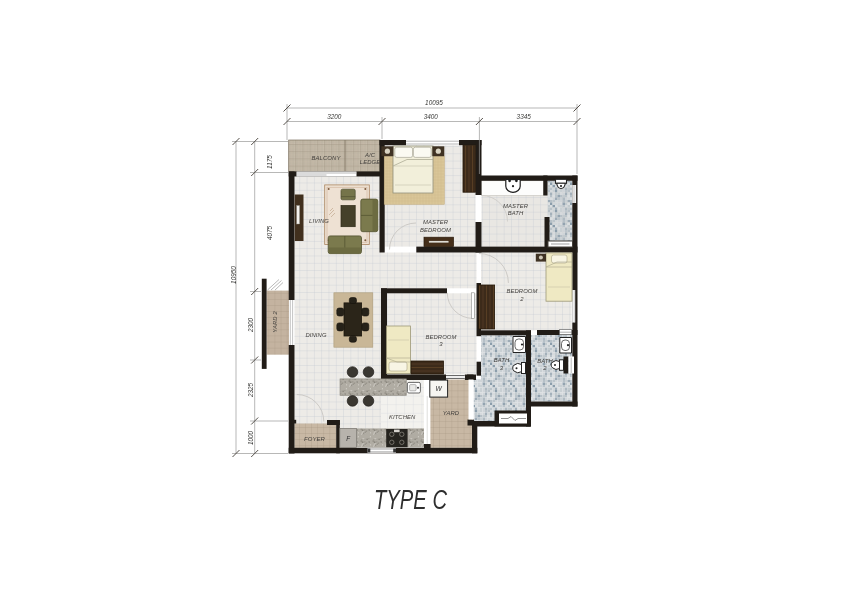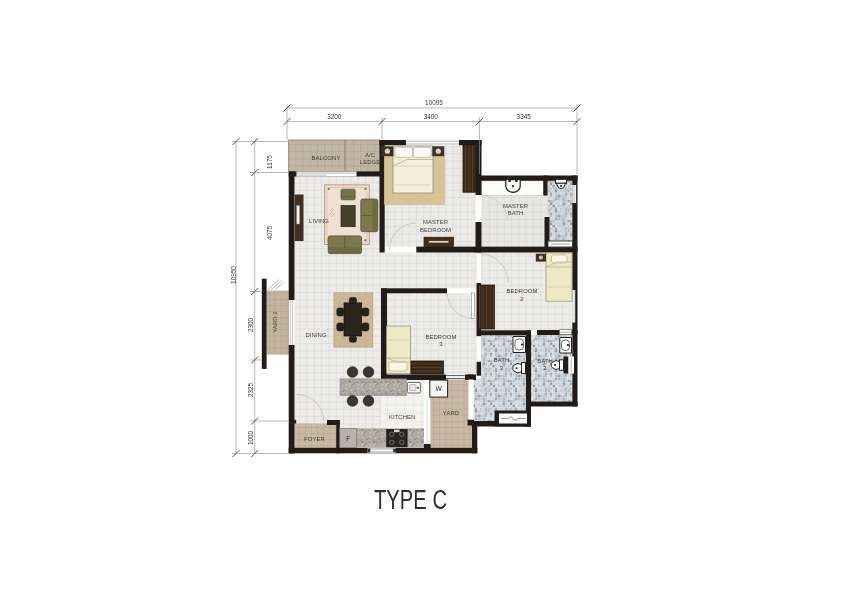--- a/index.html
+++ b/index.html
@@ -1,17 +1,17 @@
 <!DOCTYPE html>
 <html><head>
 <meta charset="utf-8">
 <style>
   html,body{margin:0;padding:0;background:#ffffff;}
   .page{position:relative;width:848px;height:600px;background:#ffffff;overflow:hidden;
-        font-family:"Liberation Sans", sans-serif;}
+        font-family:"Liberation Sans", sans-serif;font-style:italic;}
 </style>
 </head>
 <body>
 <div class="page">
 <svg width="848" height="600" viewBox="0 0 848 600">
 <defs>
   <pattern id="grid" width="7.3" height="7.3" patternUnits="userSpaceOnUse">
     <rect width="7.3" height="7.3" fill="none"></rect>
     <path d="M0,0H7.3M0,0V7.3" stroke="#c5cad4" stroke-width="0.65" fill="none"></path>
   </pattern>

